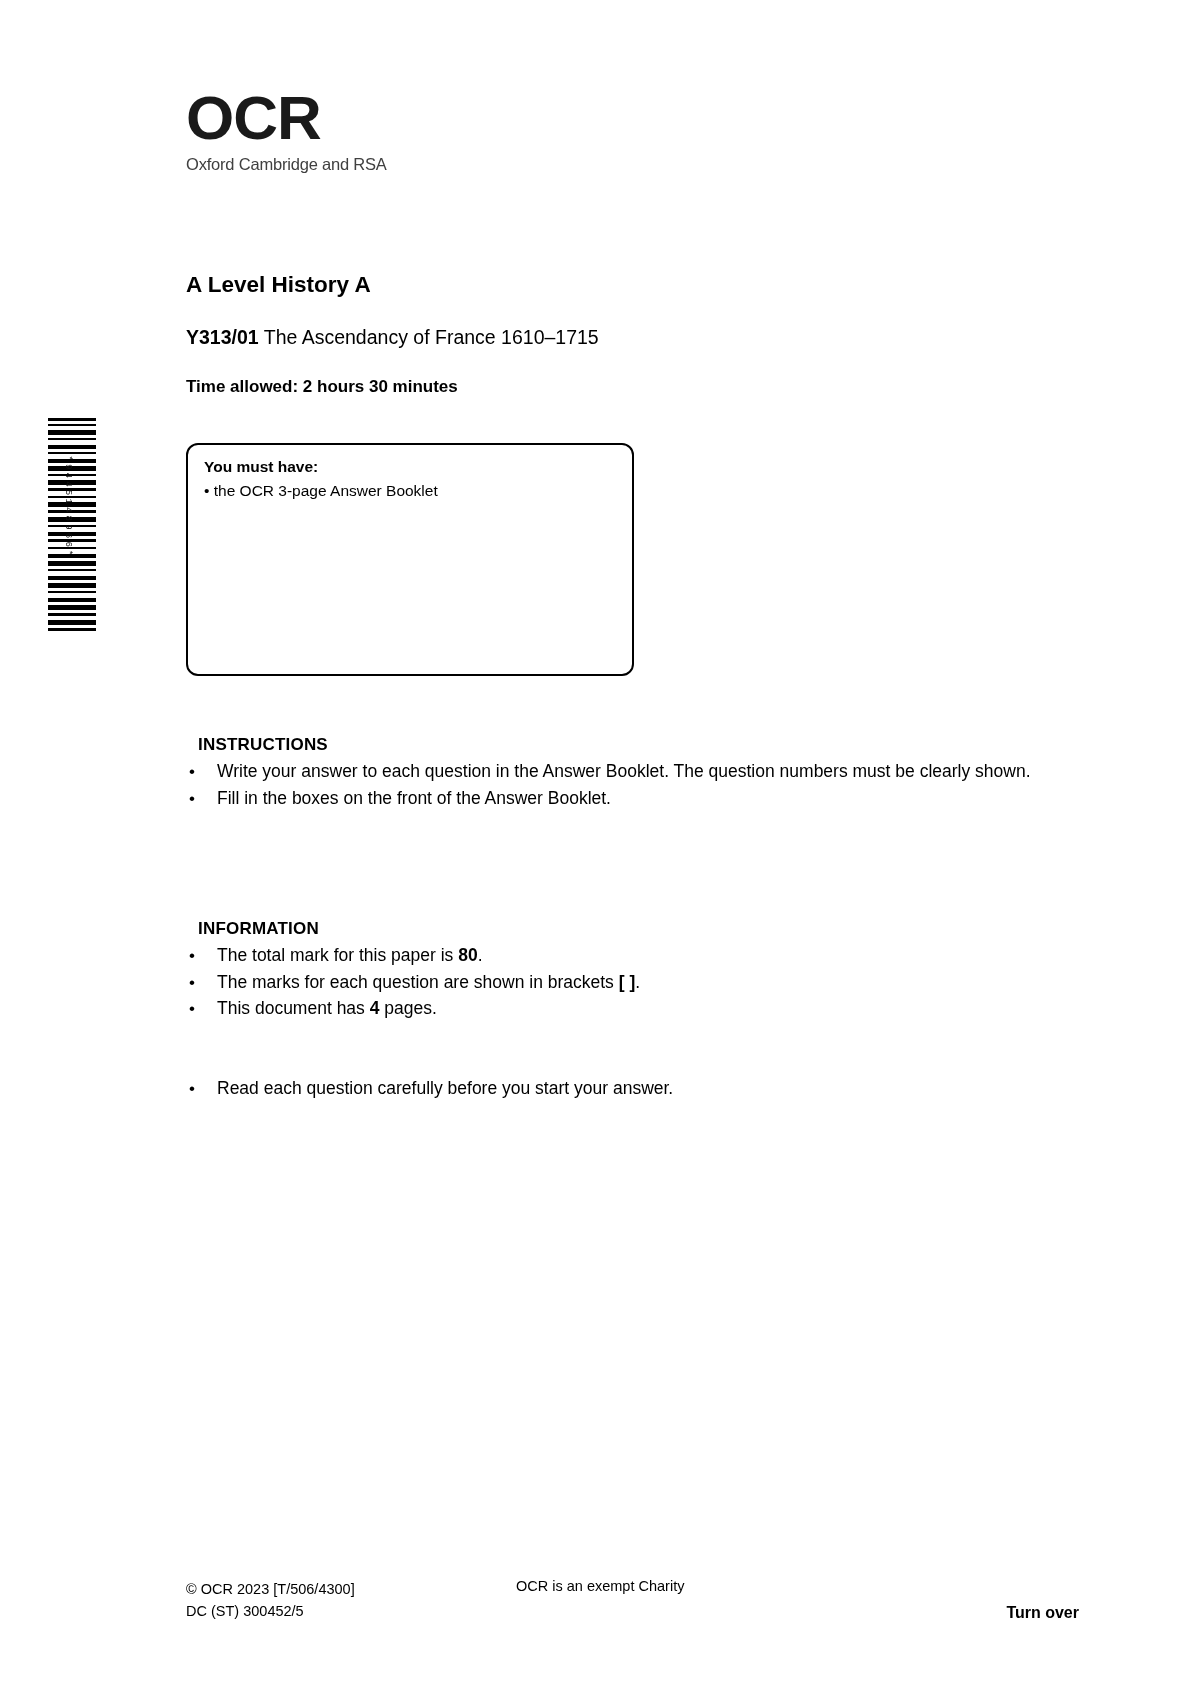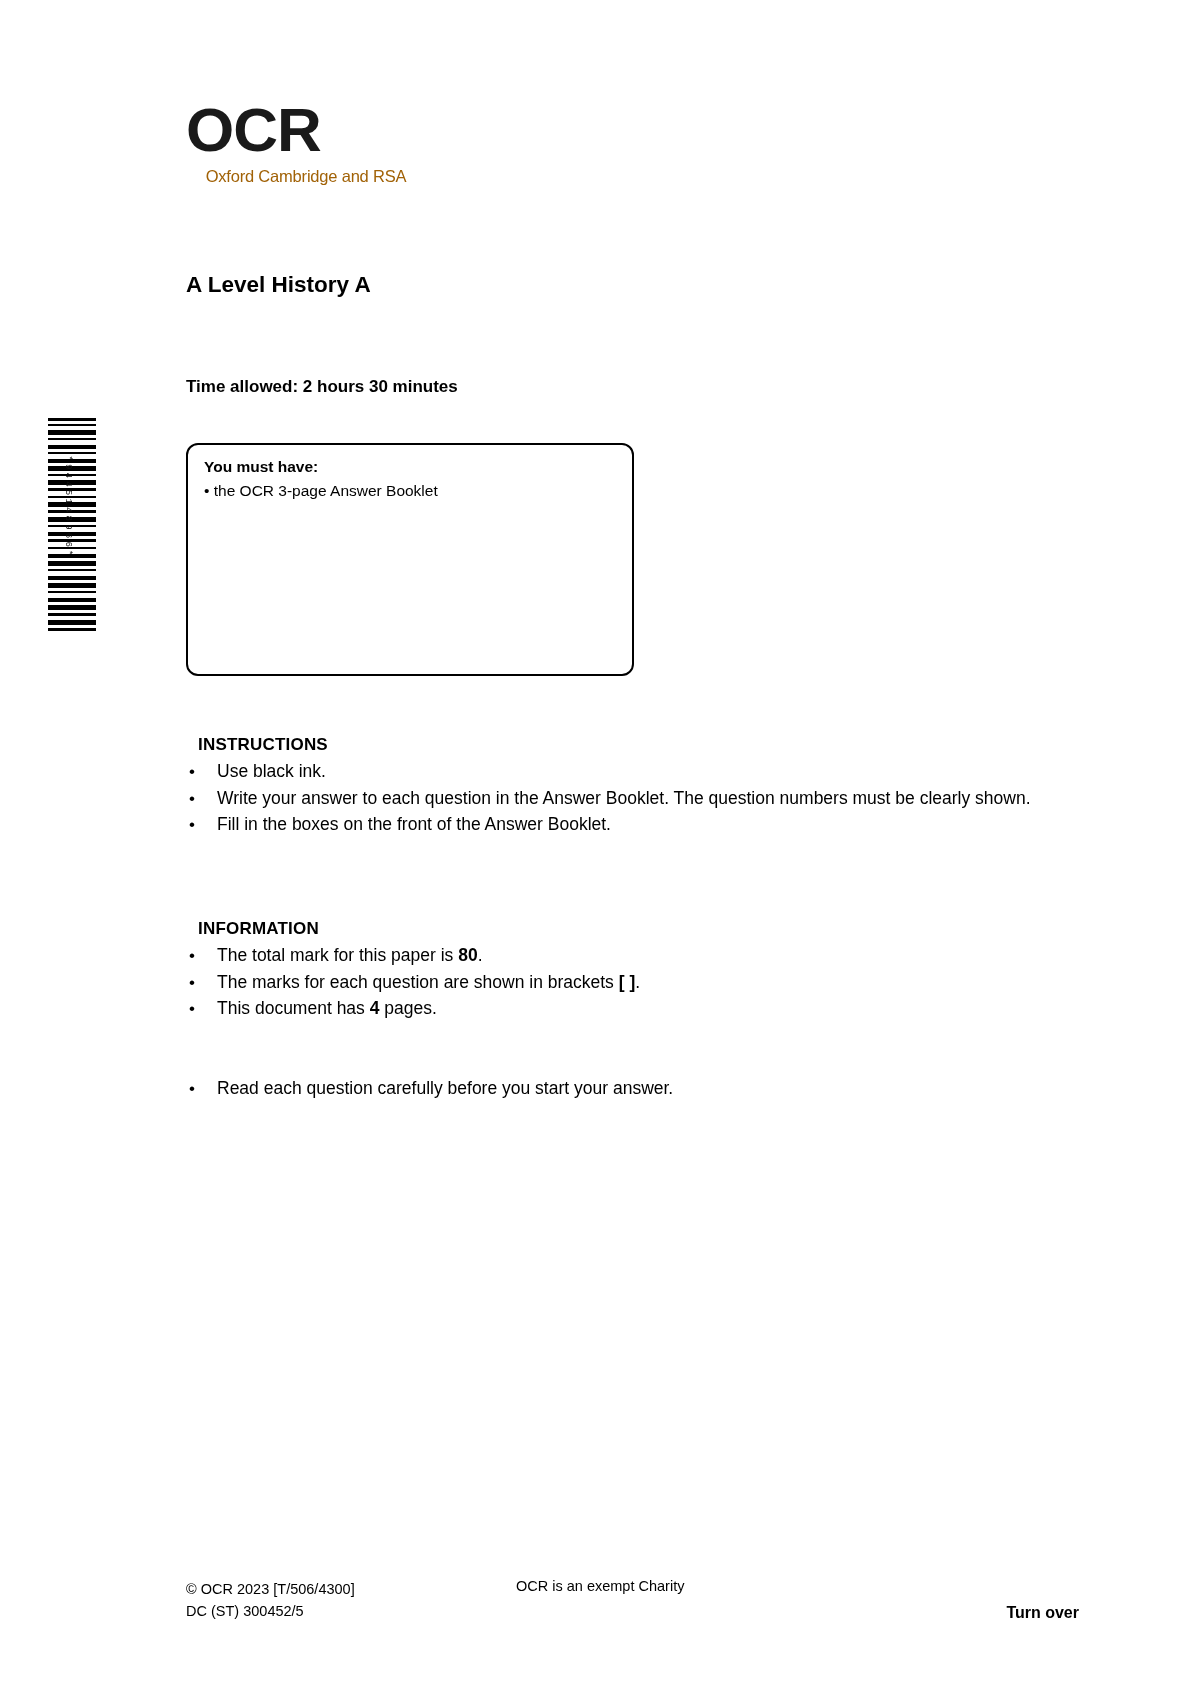--- a/index.html
+++ b/index.html
@@ -80,37 +80,35 @@
     letter-spacing: 3.2px;
     color: #111;
   }
 
   
   .logo-block {
     position: absolute;
     left: 186px;
     top: 85px;
     width: 240px;
-    margin-top: 12px;
   }
   .logo-text {
     font-family: "Liberation Sans", sans-serif;
     font-weight: bold;
     font-size: 62px;
     letter-spacing: -1px;
     line-height: 66px;
     color: #1a1a1a;
   }
   .logo-sub {
     font-family: "Liberation Sans", sans-serif;
     font-size: 16.5px;
-    color: #a16207;
+    color: #404040;
     margin-top: 4px;
     letter-spacing: -0.2px;
-    text-align: center;
   }
 
   
   .title-date {
     position: absolute;
     left: 186px;
     top: 212px;
     font-size: 30px;
     font-weight: bold;
     letter-spacing: -0.3px;
@@ -241,31 +239,34 @@
     <div class="barcode"></div>
     <div class="barcode-text">*9445148966*</div>
   </div>
 
   <div class="logo-block">
     <div class="logo-text">OCR</div>
     <div class="logo-sub">Oxford Cambridge and RSA</div>
   </div>
 
   <div class="title-subject">A Level History A</div>
+  <div class="title-unit">
+    <span class="code">Y313/01</span>
+    <span class="unit-name">The Ascendancy of France 1610–1715</span>
+  </div>
   <div class="title-time">Time allowed: 2 hours 30 minutes</div>
 
   <div class="musthave-box">
     <div class="musthave-title">You must have:</div>
     <div class="musthave-item">• the OCR 3-page Answer Booklet</div>
   </div>
 
   <div class="section" id="instructions-section">
     <div class="section-head">INSTRUCTIONS</div>
     <ul class="bullets">
-      <li>Use black ink.</li>
       <li>Write your answer to each question in the Answer Booklet. The question numbers must be clearly shown.</li>
       <li>Fill in the boxes on the front of the Answer Booklet.</li>
     </ul>
   </div>
 
   <div class="section" id="information-section">
     <div class="section-head">INFORMATION</div>
     <ul class="bullets">
       <li><span>The total mark for this paper is </span><span class="b">80</span><span>.</span></li>
       <li><span>The marks for each question are shown in brackets </span><span class="b">[  ]</span><span>.</span></li>

